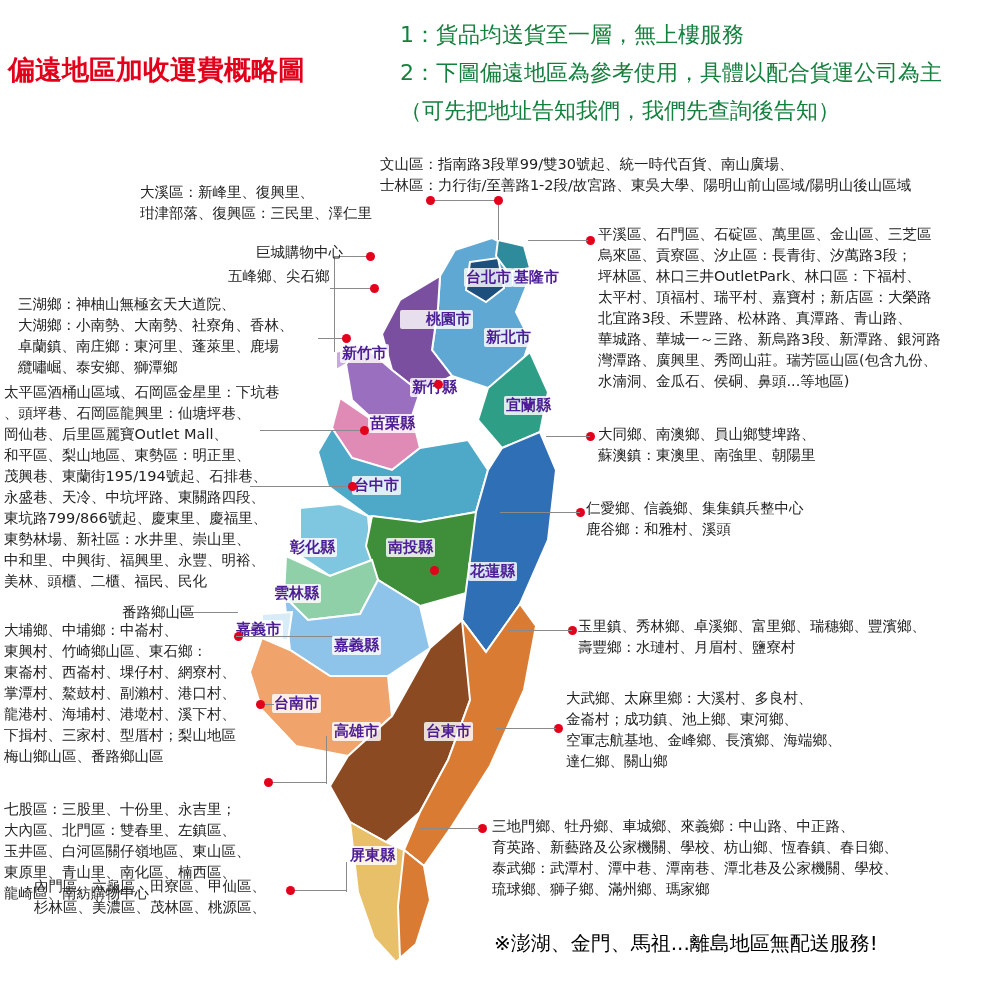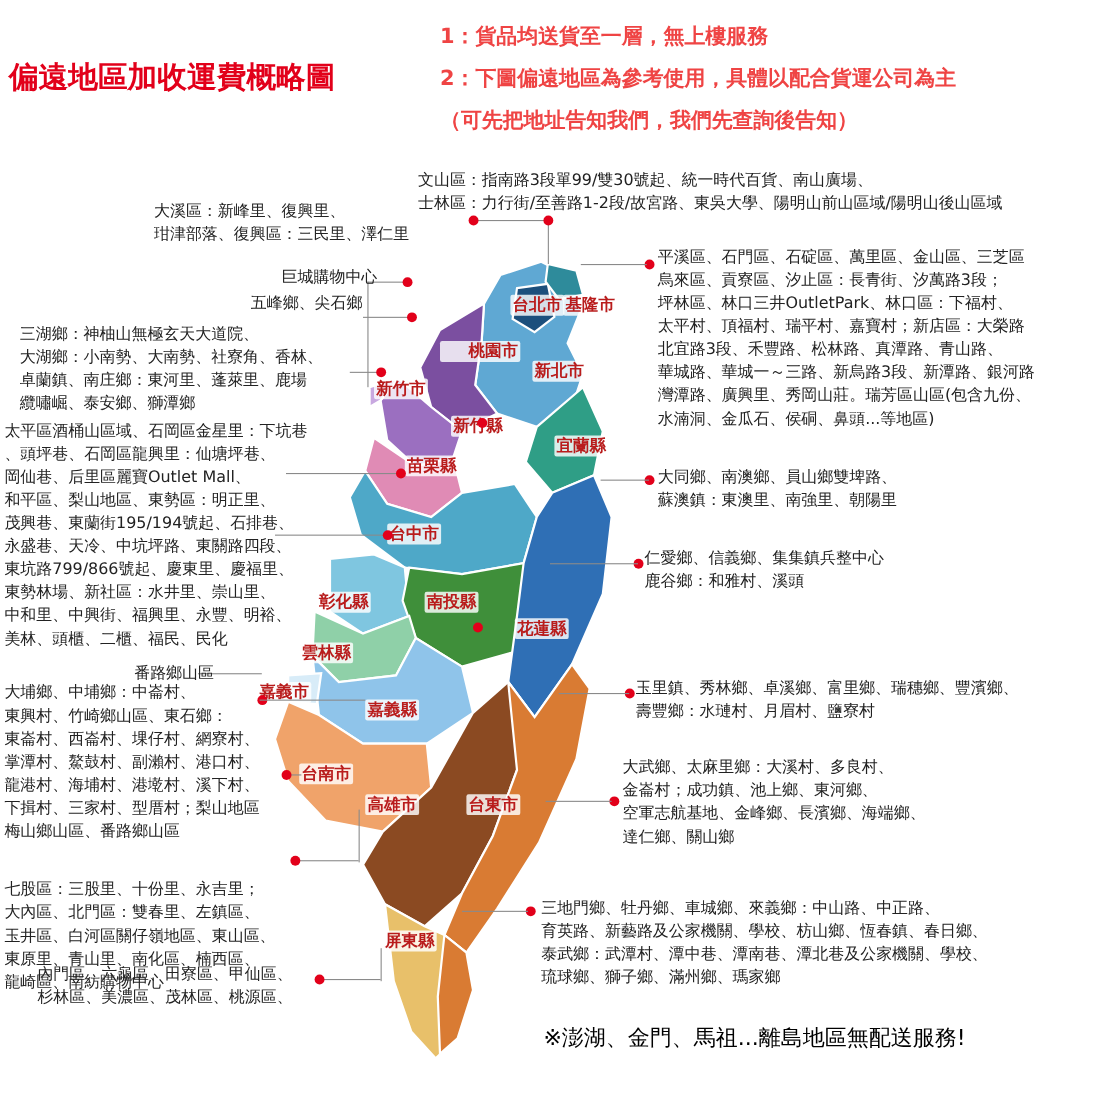--- a/index.html
+++ b/index.html
@@ -14,21 +14,21 @@
   .canvas{position:absolute;left:0;top:0;width:1000px;height:1000px;}
 
   
   .title{
     position:absolute;left:8px;top:52px;
     font-size:27px;font-weight:bold;color:#e2001a;
     letter-spacing:0px;white-space:nowrap;
   }
   .note{
     position:absolute;
-    font-size:19px;font-weight:bold;color:#ef4444;
+    font-size:22px;font-weight:normal;color:#15803d;
     white-space:nowrap;
   }
   .note1{left:400px;top:20px;}
   .note2{left:400px;top:58px;}
   .note3{left:400px;top:96px;}
 
   .footer-note{
     position:absolute;left:494px;top:930px;
     font-size:20px;font-weight:normal;color:#000000;white-space:nowrap;
   }
@@ -38,21 +38,21 @@
     position:absolute;
     font-size:14.5px;
     line-height:21px;
     white-space:nowrap;
     color:#222;
   }
 
   
   .city{
     position:absolute;
-    font-size:15px;font-weight:bold;color:#b91c1c;
+    font-size:15px;font-weight:bold;color:#4c1d95;
     background:rgba(255,255,255,0.82);
     padding:0 2px;border-radius:2px;white-space:nowrap;
   }
 
   
   .dot{
     position:absolute;width:9px;height:9px;border-radius:50%;
     background:#e2001a;
   }
   

